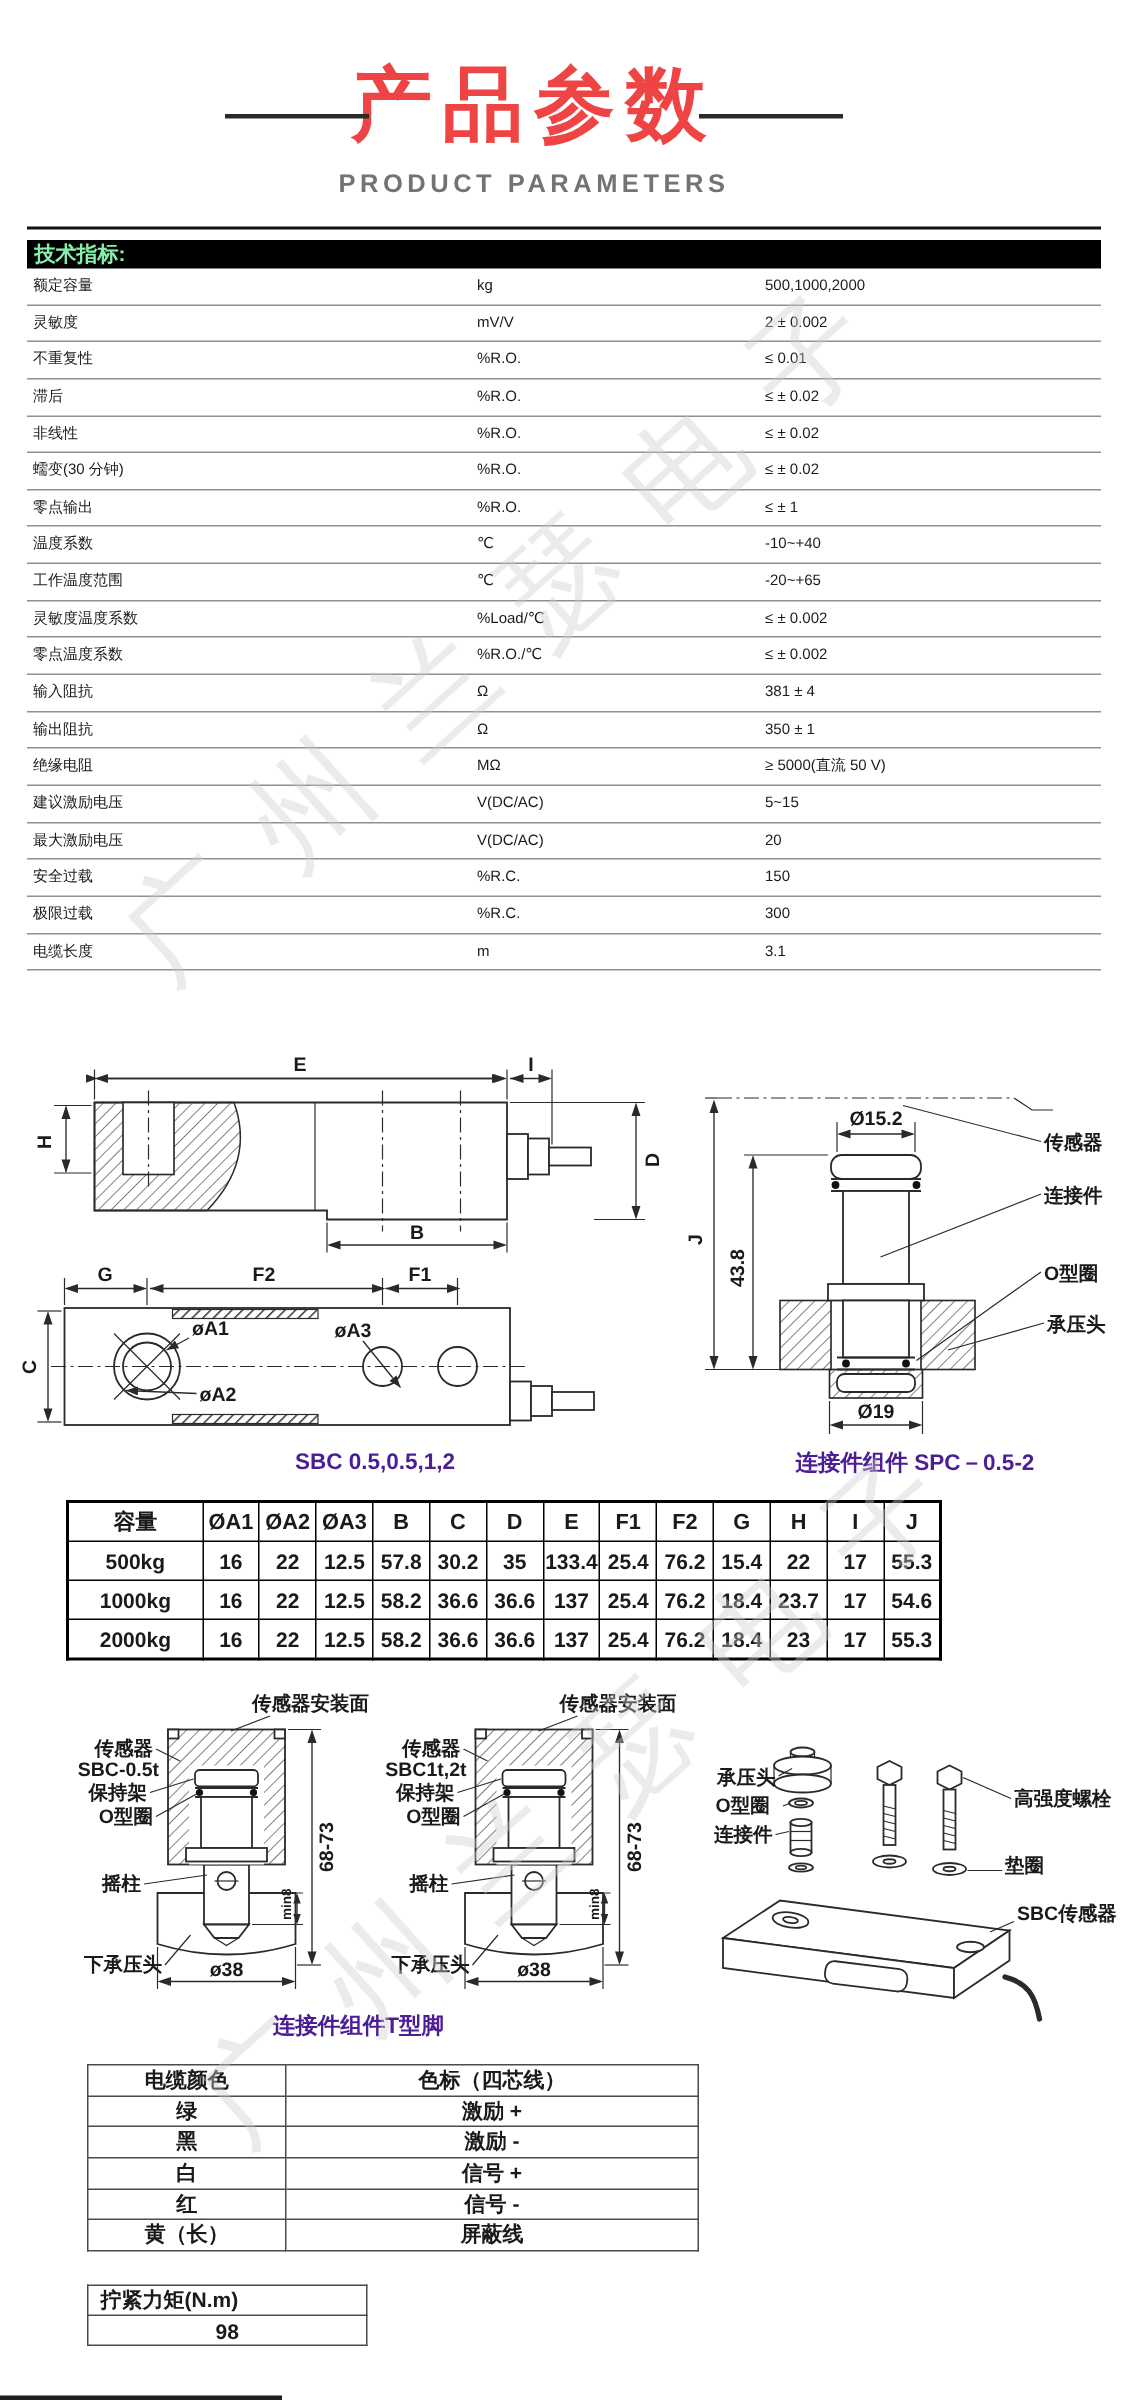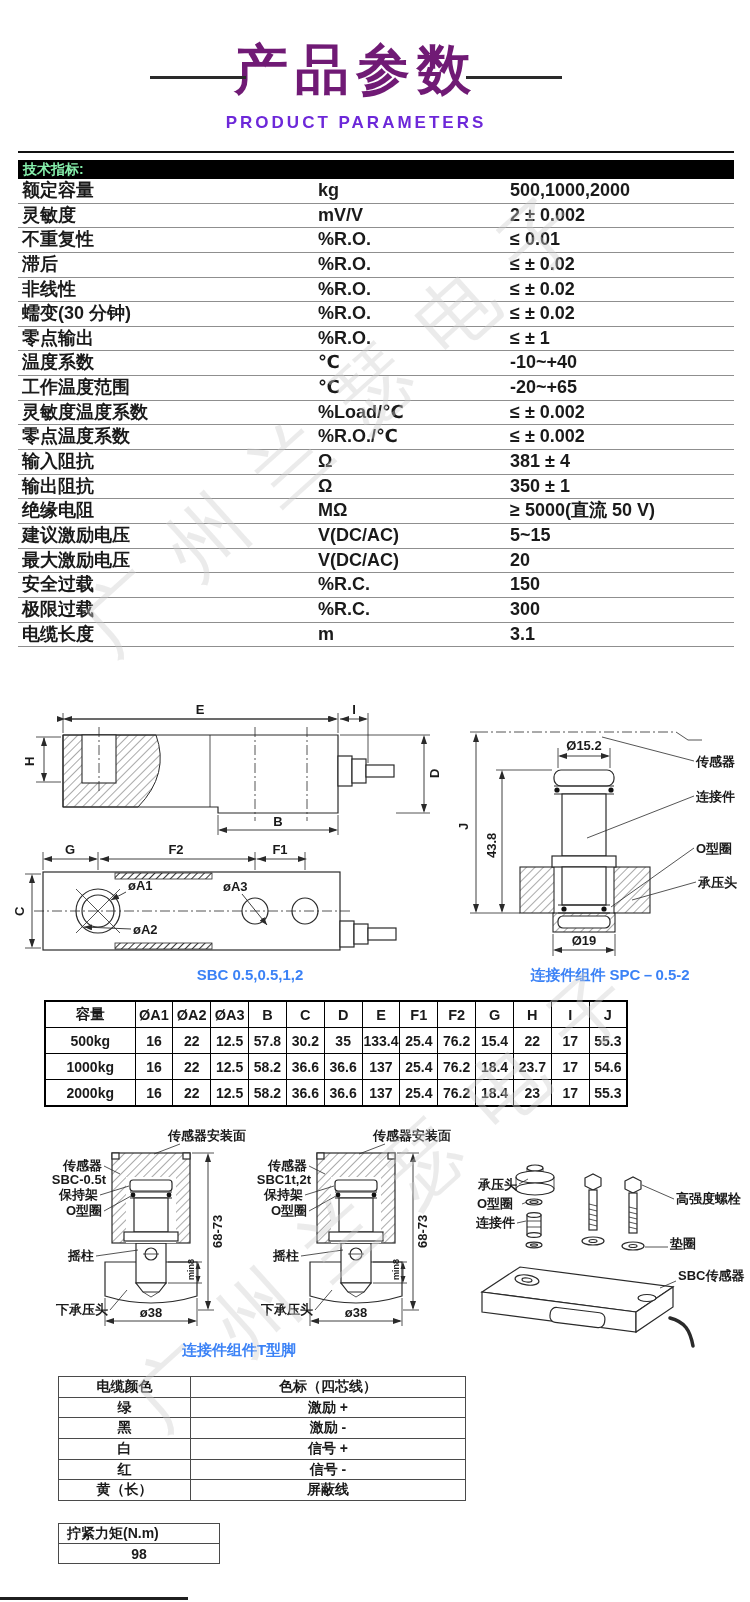--- a/index.html
+++ b/index.html
@@ -7,67 +7,67 @@
         font-family:"Liberation Sans","DejaVu Sans",sans-serif;color:#1a1a1a;}
   .abs{position:absolute;}
 
   
   .wm{position:absolute;white-space:nowrap;font-size:78px;letter-spacing:34px;
       color:#cfcfcf;opacity:.4;transform:rotate(-42deg);transform-origin:0 0;
       pointer-events:none;z-index:6;font-weight:400;}
 
   
   .title-wrap{left:0;right:38px;top:34px;text-align:center;}
-  .title-main{font-size:54px;font-weight:900;letter-spacing:7px;color:#701a75;}
-  .title-sub{margin-top:6px;font-size:17px;letter-spacing:3px;color:#6d28d9;font-weight:700;}
+  .title-main{font-size:54px;font-weight:900;letter-spacing:7px;color:#ef4444;}
+  .title-sub{margin-top:6px;font-size:17px;letter-spacing:3px;color:#737373;font-weight:700;}
   .hline{position:absolute;height:3px;background:#2a2a2a;}
 
   
   .rule{left:18px;top:151px;width:716px;height:2px;background:#111;}
   .spec-header{left:18px;top:160px;width:716px;height:19px;background:#000;color:#86efac;
                font-size:14px;font-weight:700;line-height:19px;padding-left:5px;box-sizing:border-box;}
   .spec-rows{left:18px;top:179px;width:716px;}
   .spec-row{position:relative;height:23.65px;border-bottom:1px solid #8f8f8f;
-            font-size:18px;font-weight:700;line-height:23.65px;}
+            font-size:10px;font-weight:400;line-height:23.65px;}
   .spec-name{position:absolute;left:4px;top:0;}
   .spec-unit{position:absolute;left:300px;top:0;}
   .spec-value{position:absolute;left:492px;top:0;}
 
   
   svg{position:absolute;overflow:visible;}
   svg text{font-family:"Liberation Sans","DejaVu Sans",sans-serif;fill:#1a1a1a;}
   .dimtxt{font-size:13px;font-weight:700;}
   .lbltxt{font-size:13px;font-weight:700;}
   .smtxt{font-size:9px;font-weight:700;}
   .ln{stroke:#2a2a2a;stroke-width:1.2;fill:none;}
   .lnw{stroke:#2a2a2a;stroke-width:1.2;fill:#fff;}
   .dim{stroke:#2a2a2a;stroke-width:0.9;fill:none;}
   .cl{stroke:#2a2a2a;stroke-width:0.8;fill:none;stroke-dasharray:10 3 2 3;}
   .thin{stroke:#2a2a2a;stroke-width:0.8;fill:none;}
 
-  .caption{position:absolute;text-align:center;font-size:15px;font-weight:800;color:#3b82f6;}
+  .caption{position:absolute;text-align:center;font-size:15px;font-weight:800;color:#4c1d95;}
 
   
   .dimtable{left:44px;top:1000px;width:584px;border-collapse:collapse;table-layout:fixed;
             font-size:14px;}
   .dimtable th,.dimtable td{border:1px solid #000;text-align:center;height:25px;padding:0;
             font-weight:600;}
   .dimtable th{font-weight:800;font-size:14.5px;}
   .dimtable{border:2px solid #000;}
   .dimtable col.c0{width:90px;}
 
   
   .cabletable{left:58px;top:1376px;width:408px;border-collapse:collapse;table-layout:fixed;font-size:14px;}
   .cabletable th,.cabletable td{border:1px solid #4a4a4a;text-align:center;height:19.7px;padding:0;font-weight:600;}
   .cabletable th{font-weight:800;}
   .cabletable{border:1.5px solid #4a4a4a;}
   .cabletable col.k0{width:132px;}
 
   
-  .torquetable{left:58px;top:1523px;width:162px;border-collapse:collapse;font-size:14px;}
+  .torquetable{left:58px;top:1523px;width:187px;border-collapse:collapse;font-size:14px;}
   .torquetable td{border:1.5px solid #4a4a4a;height:19px;padding:0 0 0 8px;}
   .torquetable .tq-h{font-weight:800;}
   .torquetable .tq-v{text-align:center;padding:0;font-weight:600;}
 
   .bottom-line{left:0;top:1597px;width:188px;height:3px;background:#1f1f1f;}
 </style>
 </head>
 <body>
 
 <div class="page">

